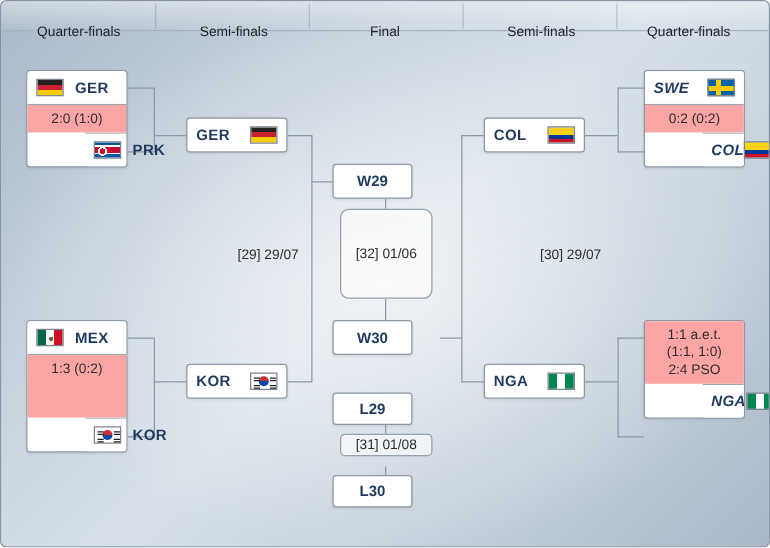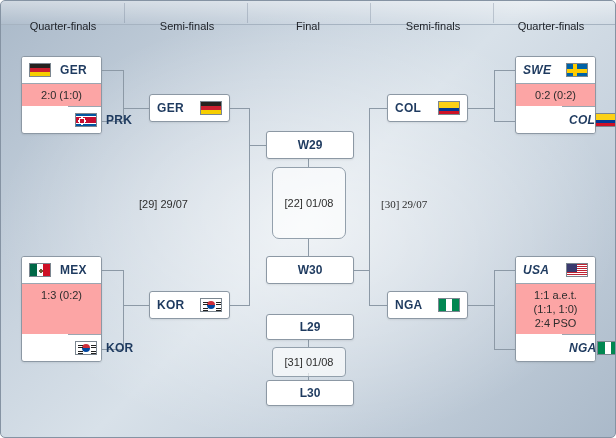--- a/index.html
+++ b/index.html
@@ -35,29 +35,29 @@
 
   .scorecell { display:flex; align-items:center; justify-content:center;
     height:22px; font-size:11px; color:#2d2d2d; background:#fca5a5; text-align:center; }
   .scorecell.tall { height:50px; flex-direction:column; justify-content:flex-start;
     padding-top:4px; line-height:14px; }
 
   .teambox { position:absolute; width:81px; height:28px; background:#ffffff;
     border:1px solid #8c98a4; border-radius:3px; display:flex; align-items:center;
     justify-content:space-between; padding:0 7px; box-shadow:0 1px 2px rgba(0,0,0,0.08); }
 
-  .slotbox { position:absolute; width:88px; background:#ffffff;
+  .slotbox { position:absolute; width:64px; background:#ffffff;
     border:1px solid #8c98a4; border-radius:3px; display:flex; align-items:center; justify-content:center;
     font-size:12px; font-weight:bold; color:#1e3a5f; box-shadow:0 1px 2px rgba(0,0,0,0.08); }
 
   .matchbox { position:absolute; width:74px; background:rgba(255,255,255,0.65);
     border:1px solid #93a0ac; border-radius:7px; display:flex; align-items:center; justify-content:center;
     font-size:11px; color:#2d2d2d; }
 
-  .datelabel { position:absolute; width:100px; text-align:left; font-size:11px; color:#2d2d2d; }
+  .datelabel { position:absolute; width:100px; text-align:right; font-size:11px; color:#2d2d2d; }
 
   
   .flag { position:relative; width:22px; height:14px; border:1px solid #7b8690;
     flex:none; background:#fff; display:inline-block; }
 
   .flag[data-flag="ger"] { background:linear-gradient(to bottom,#26221f 0 33%,#cc1f2f 33% 66%,#f6ce00 66%); }
 
   .flag[data-flag="prk"] { background-image:
       radial-gradient(circle at 6px 7px, #c60c30 0 2.2px, rgba(0,0,0,0) 2.4px),
       radial-gradient(circle at 6px 7px, #ffffff 0 3.6px, rgba(0,0,0,0) 3.8px),
@@ -171,54 +171,50 @@
     <span class="code">GER</span>
     <span class="flag" data-flag="ger"></span>
   </div>
   <div class="datelabel" style="left:138px;top:197px;">[29] 29/07</div>
   <div class="teambox" style="left:148px;top:290px;">
     <span class="code">KOR</span>
     <span class="flag" data-flag="kor"></span>
   </div>
 
   <div class="slotbox" style="left:265px;top:130px;height:28px;">W29</div>
-  <div class="matchbox" style="left:271px;top:166px;height:72px;">[22] 01/08</div>
+  <div class="matchbox" style="left:271px;top:166px;height:72px;">[32] 01/06</div>
   <div class="slotbox" style="left:265px;top:255px;height:28px;">W30</div>
 
   <div class="slotbox" style="left:265px;top:313px;height:26px;">L29</div>
-  <div class="matchbox" style="left:271px;top:346px;height:30px;border-radius:4px;">[31] 01/08</div>
+  <div class="matchbox" style="left:271px;top:346px;height:18px;border-radius:4px;">[31] 01/08</div>
   <div class="slotbox" style="left:265px;top:379px;height:26px;">L30</div>
 
   <div class="teambox" style="left:386px;top:93px;">
     <span class="code">COL</span>
     <span class="flag" data-flag="col"></span>
   </div>
-  <div class="datelabel" style="left:380px;top:197px;font-family:Liberation Serif, serif;">[30] 29/07</div>
+  <div class="datelabel" style="left:380px;top:197px;">[30] 29/07</div>
   <div class="teambox" style="left:386px;top:290px;">
     <span class="code">NGA</span>
     <span class="flag" data-flag="nga"></span>
   </div>
 
   <div class="pairing" style="left:514px;top:55px;">
     <div class="teamrow flag-last first">
       <span class="code">SWE</span>
       <span class="flag" data-flag="swe"></span>
     </div>
     <div class="scorecell">0:2 (0:2)</div>
     <div class="teamrow flag-last last">
       <span class="code">COL</span>
       <span class="flag" data-flag="col"></span>
     </div>
   </div>
 
   <div class="pairing" style="left:514px;top:255px;">
-    <div class="teamrow flag-last first">
-      <span class="code">USA</span>
-      <span class="flag" data-flag="usa"></span>
-    </div>
     <div class="scorecell tall">
       <span>1:1 a.e.t.</span>
       <span>(1:1, 1:0)</span>
       <span>2:4 PSO</span>
     </div>
     <div class="teamrow flag-last last">
       <span class="code">NGA</span>
       <span class="flag" data-flag="nga"></span>
     </div>
   </div>

